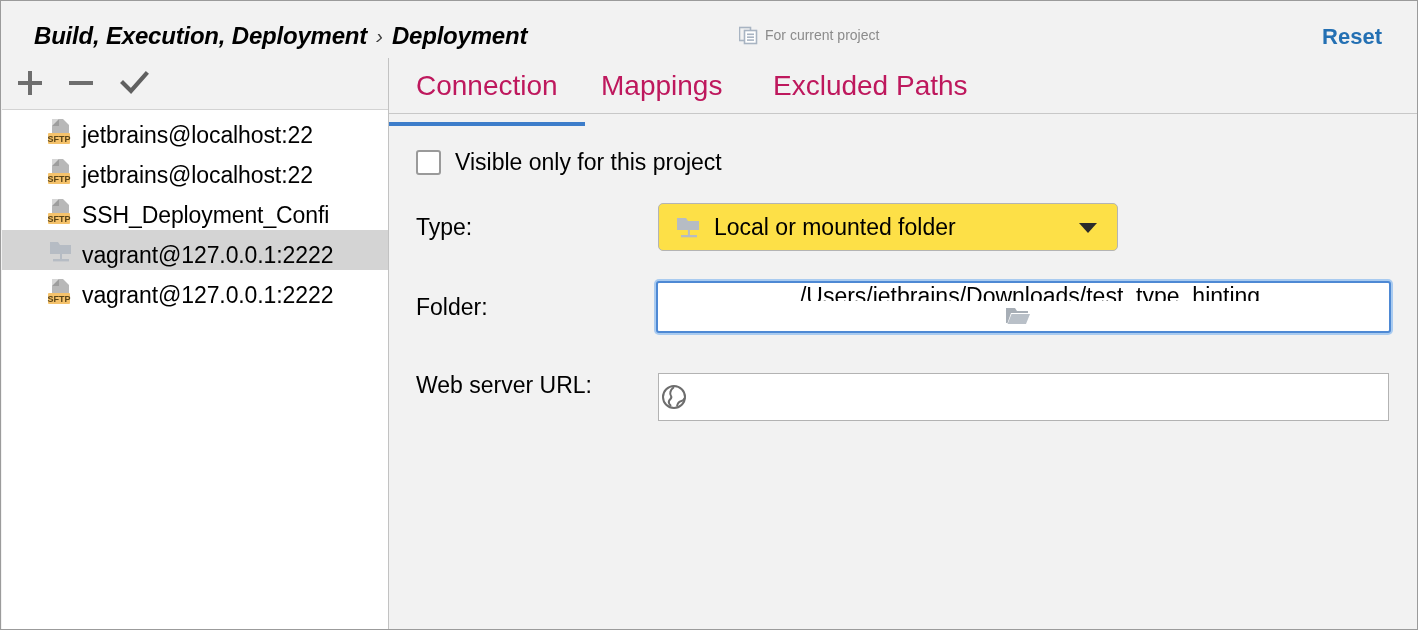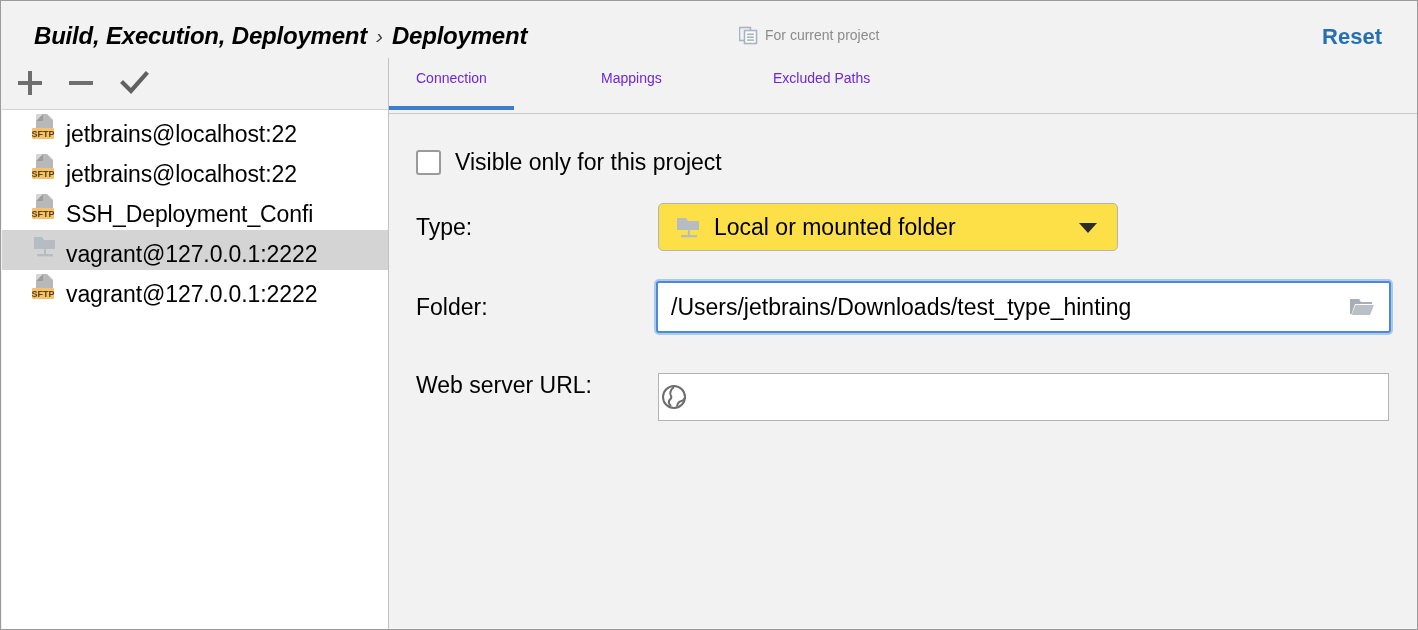--- a/index.html
+++ b/index.html
@@ -108,22 +108,22 @@
     top: 52px;
     width: 386px;
     height: 520px;
     background: #ffffff;
     overflow: hidden;
   }
   .list-row {
     position: relative;
     height: 40px;
     display: flex;
-    align-items: flex-start;
-    padding-left: 28px;
+    align-items: center;
+    padding-left: 44px;
     box-sizing: border-box;
     white-space: nowrap;
     cursor: pointer;
   }
   .list-row.selected {
     background: #d4d4d4;
   }
   .row-label {
     font-size: 23px;
     color: #000000;
@@ -168,22 +168,22 @@
     position: absolute;
     left: 0;
     top: 55px;
     width: 1029px;
     height: 1px;
     background: #c8c8c8;
   }
   .tab {
     position: absolute;
     top: 12px;
-    font-size: 14px;
-    color: #6d28d9;
+    font-size: 28px;
+    color: #be185d;
     white-space: nowrap;
     cursor: pointer;
     padding-bottom: 14px;
   }
   .tab.active::after {
     content: "";
     position: absolute;
     left: -27px;
     right: -27px;
     bottom: -10px;
@@ -267,20 +267,21 @@
     align-items: center;
   }
   #folder-field {
     left: 267px;
     top: 223px;
     width: 735px;
     height: 52px;
     border: 2px solid #4e89d4;
     border-radius: 3px;
     box-shadow: 0 0 0 2px #a9cbf0;
+    flex-direction: column;
   }
   #url-field {
     left: 269px;
     top: 315px;
     width: 731px;
     height: 48px;
     border: 1px solid #b3b3b3;
   }
   .field-value {
     font-size: 23px;

